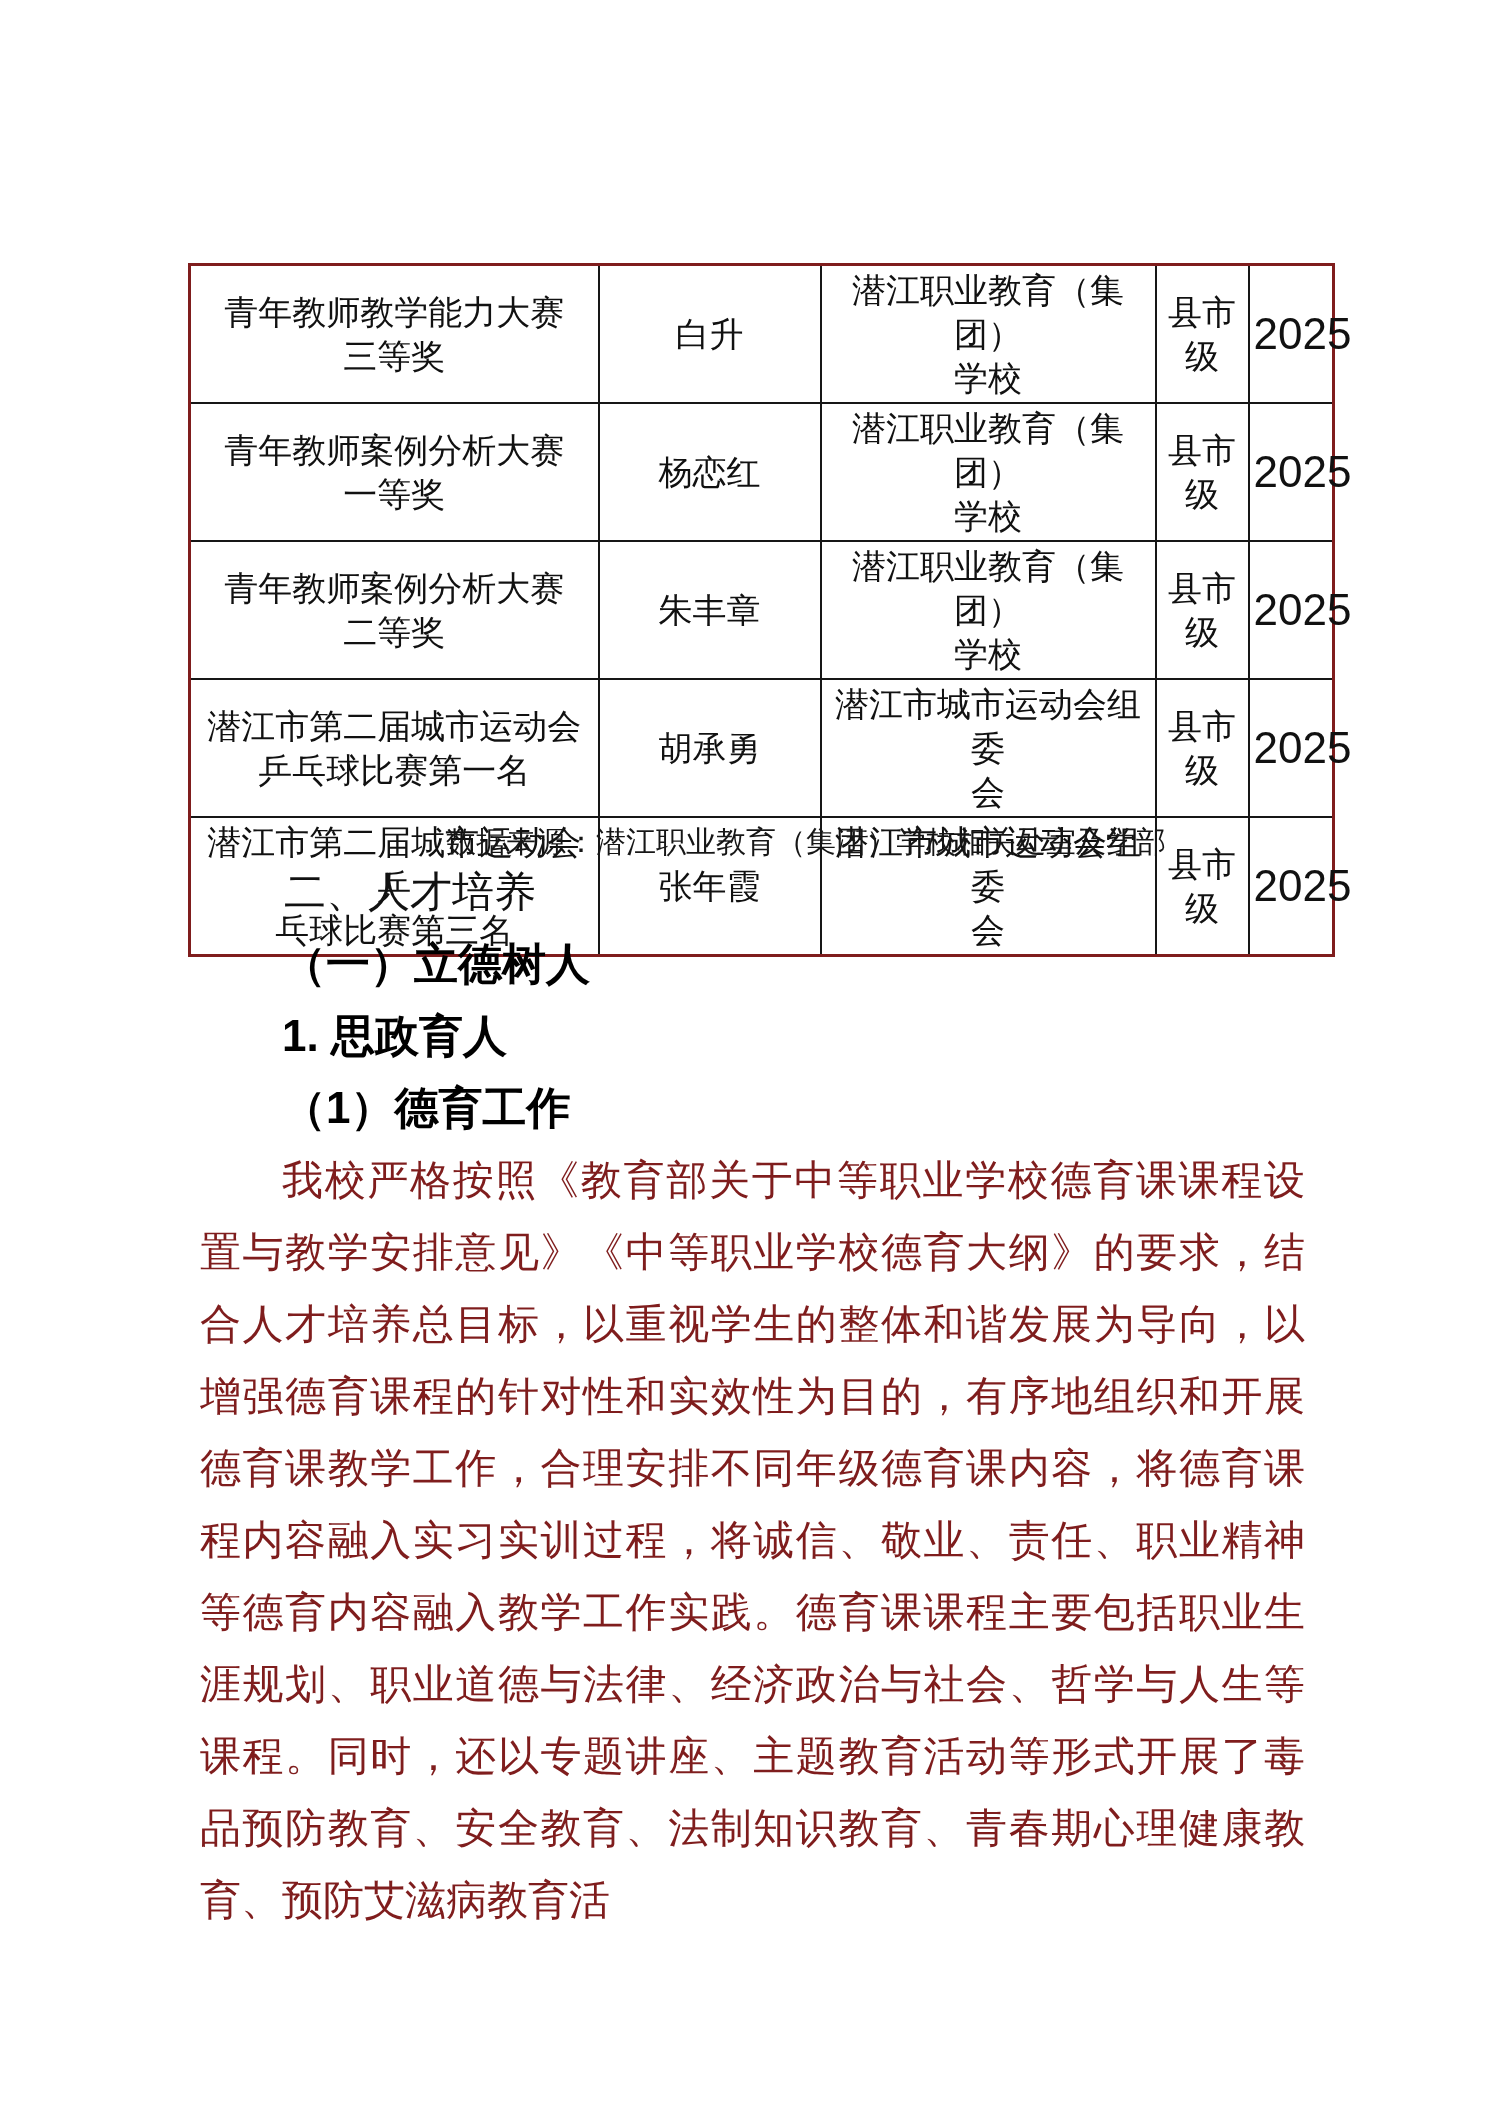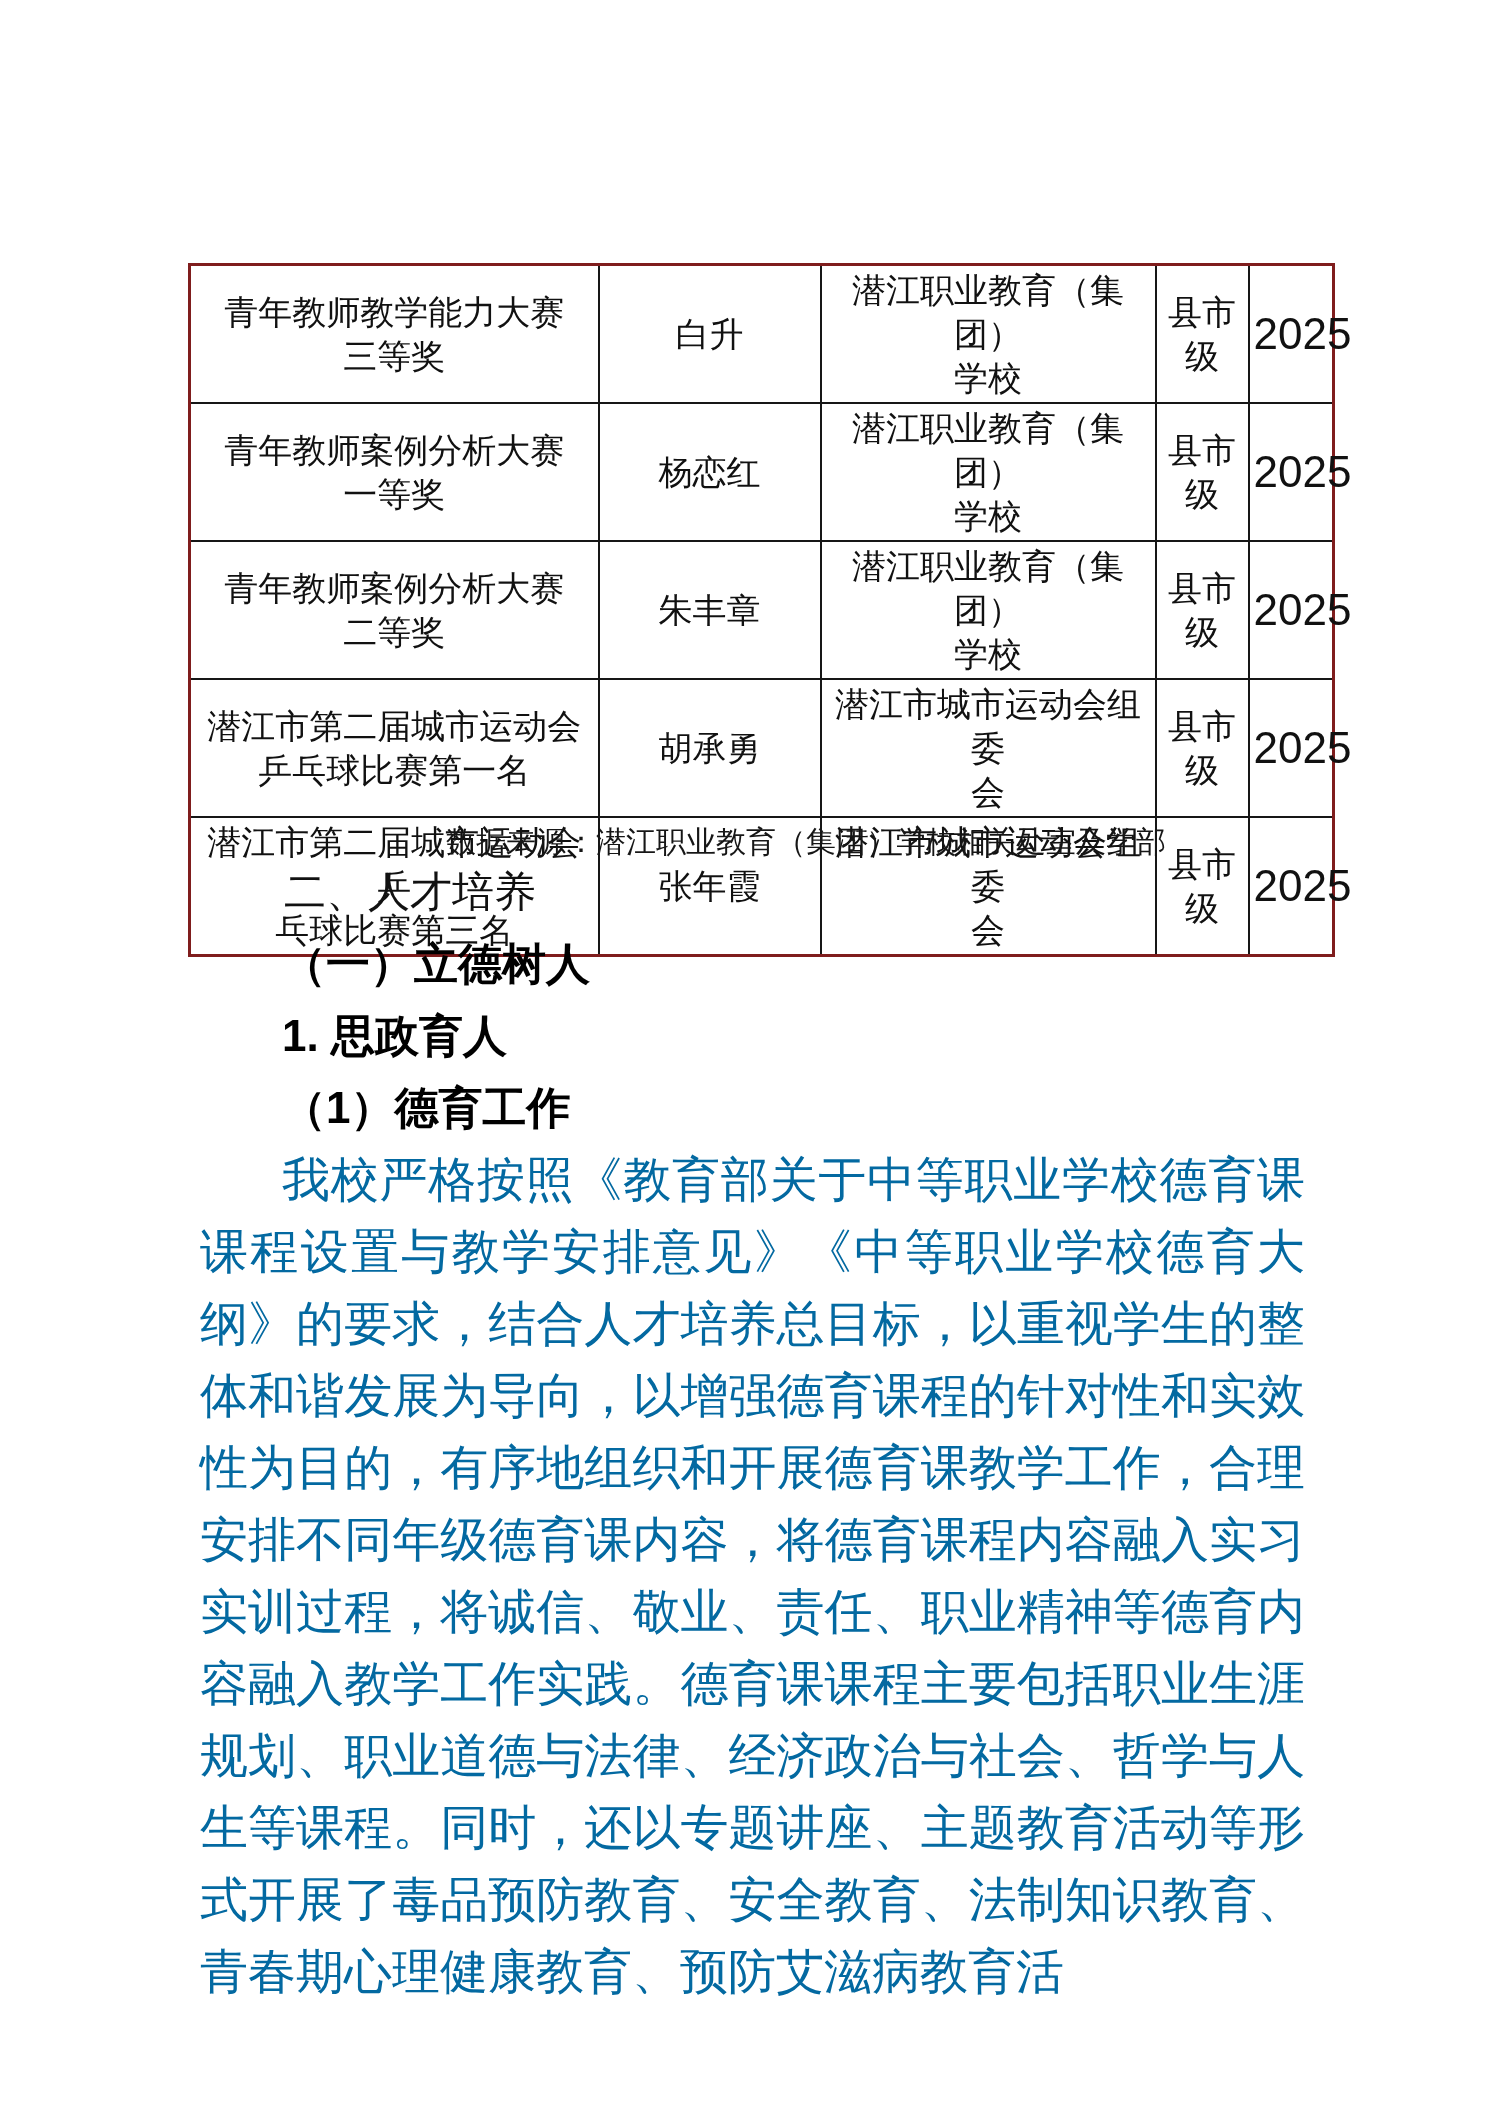--- a/index.html
+++ b/index.html
@@ -74,26 +74,26 @@
   .h-level2, .h-level3, .h-level4 {
     font-family: "Liberation Sans", sans-serif;
     font-weight: bold;
     font-size: 44px;
     line-height: 72px;
     text-indent: 82px;
     color: #000000;
   }
   .body-paragraph {
     font-family: Liberation Sans, sans-serif;
-    font-size: 48px;
+    font-size: 41px;
     line-height: 72px;
     text-indent: 82px;
     text-align: justify;
     text-justify: inter-character;
-    color: #0369a1;
+    color: #7f1d1d;
   }
 </style>
 </head>
 <body>
 
 <table class="awards-table">
   <colgroup>
     <col style="width:409px">
     <col style="width:222px">
     <col style="width:335px">

